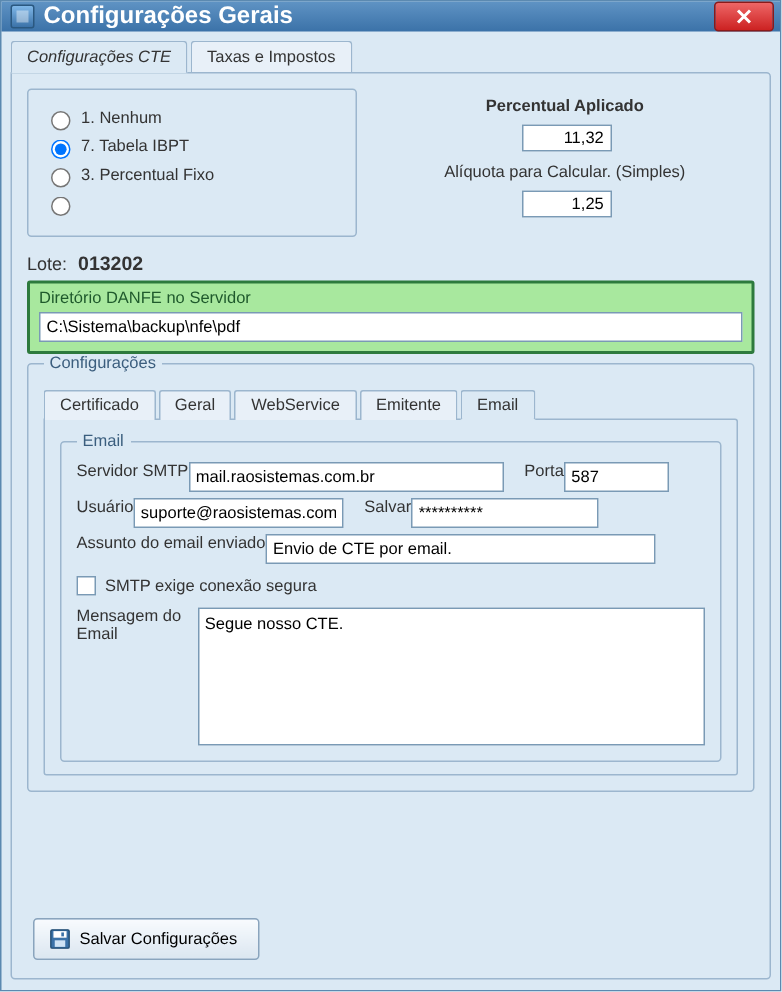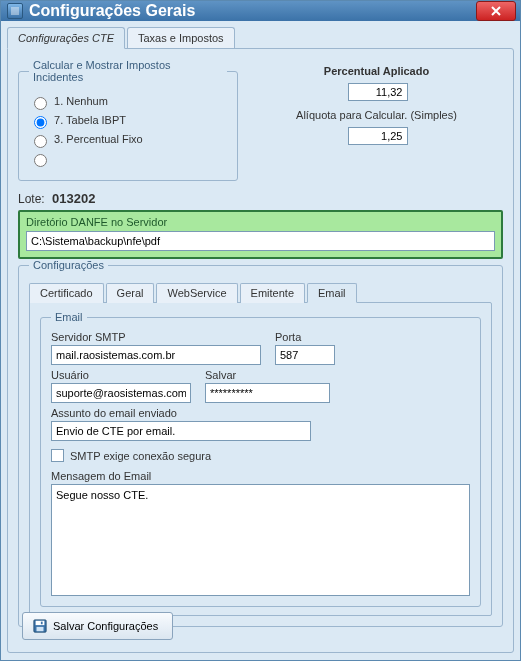--- a/index.html
+++ b/index.html
@@ -191,40 +191,40 @@
     padding: 8px 10px;
   }
 
   .email-box fieldset.grp { width:100%; }
 
   .form-row {
     display:flex;
     gap: 14px;
     margin-bottom: 4px;
   }
-  .form-col { display:flex; flex-direction:column; }
+  .form-col { display:flex; }
   .fld-lbl { margin-bottom: 2px; color:#333; }
 
   .w-smtp { width: 210px; }
-  .w-port { width: 60px; }
+  .w-port { width: 70px; }
   .w-user { width: 140px; }
   .w-pass { width: 125px; }
   .w-subj { width: 260px; }
 
   .chk-row { margin: 8px 0 8px 0; display:flex; align-items:center; gap:6px; }
   .chk-box {
     width:13px; height:13px;
     border:1px solid #7a9ab5;
     background:#fff;
     display:inline-block;
   }
 
   textarea.msg {
     width:100%;
-    height:112px;
+    height:92px;
     border:1px solid #7a9ab5;
     background:#fff;
     font:inherit;
     padding:4px;
     resize:none;
   }
 
   .save-btn {
     position:absolute;
     left:14px; bottom:12px;
@@ -259,21 +259,20 @@
     <div class="tab-strip">
       <div class="tab active">Configurações CTE</div>
       <div class="tab">Taxas e Impostos</div>
     </div>
 
     <div class="tab-panel">
 
       <div class="top-row">
 
         <fieldset class="grp radio-list" style="width:220px;">
-          <legend>Calcular e Mostrar Impostos Incidentes</legend>
           <label>
             <input type="radio" name="imp" style="">
             <span>1. Nenhum</span>
           </label>
           <label>
             <input type="radio" name="imp" checked="" style="">
             <span>7. Tabela IBPT</span>
           </label>
           <label>
             <input type="radio" name="imp" style="">

